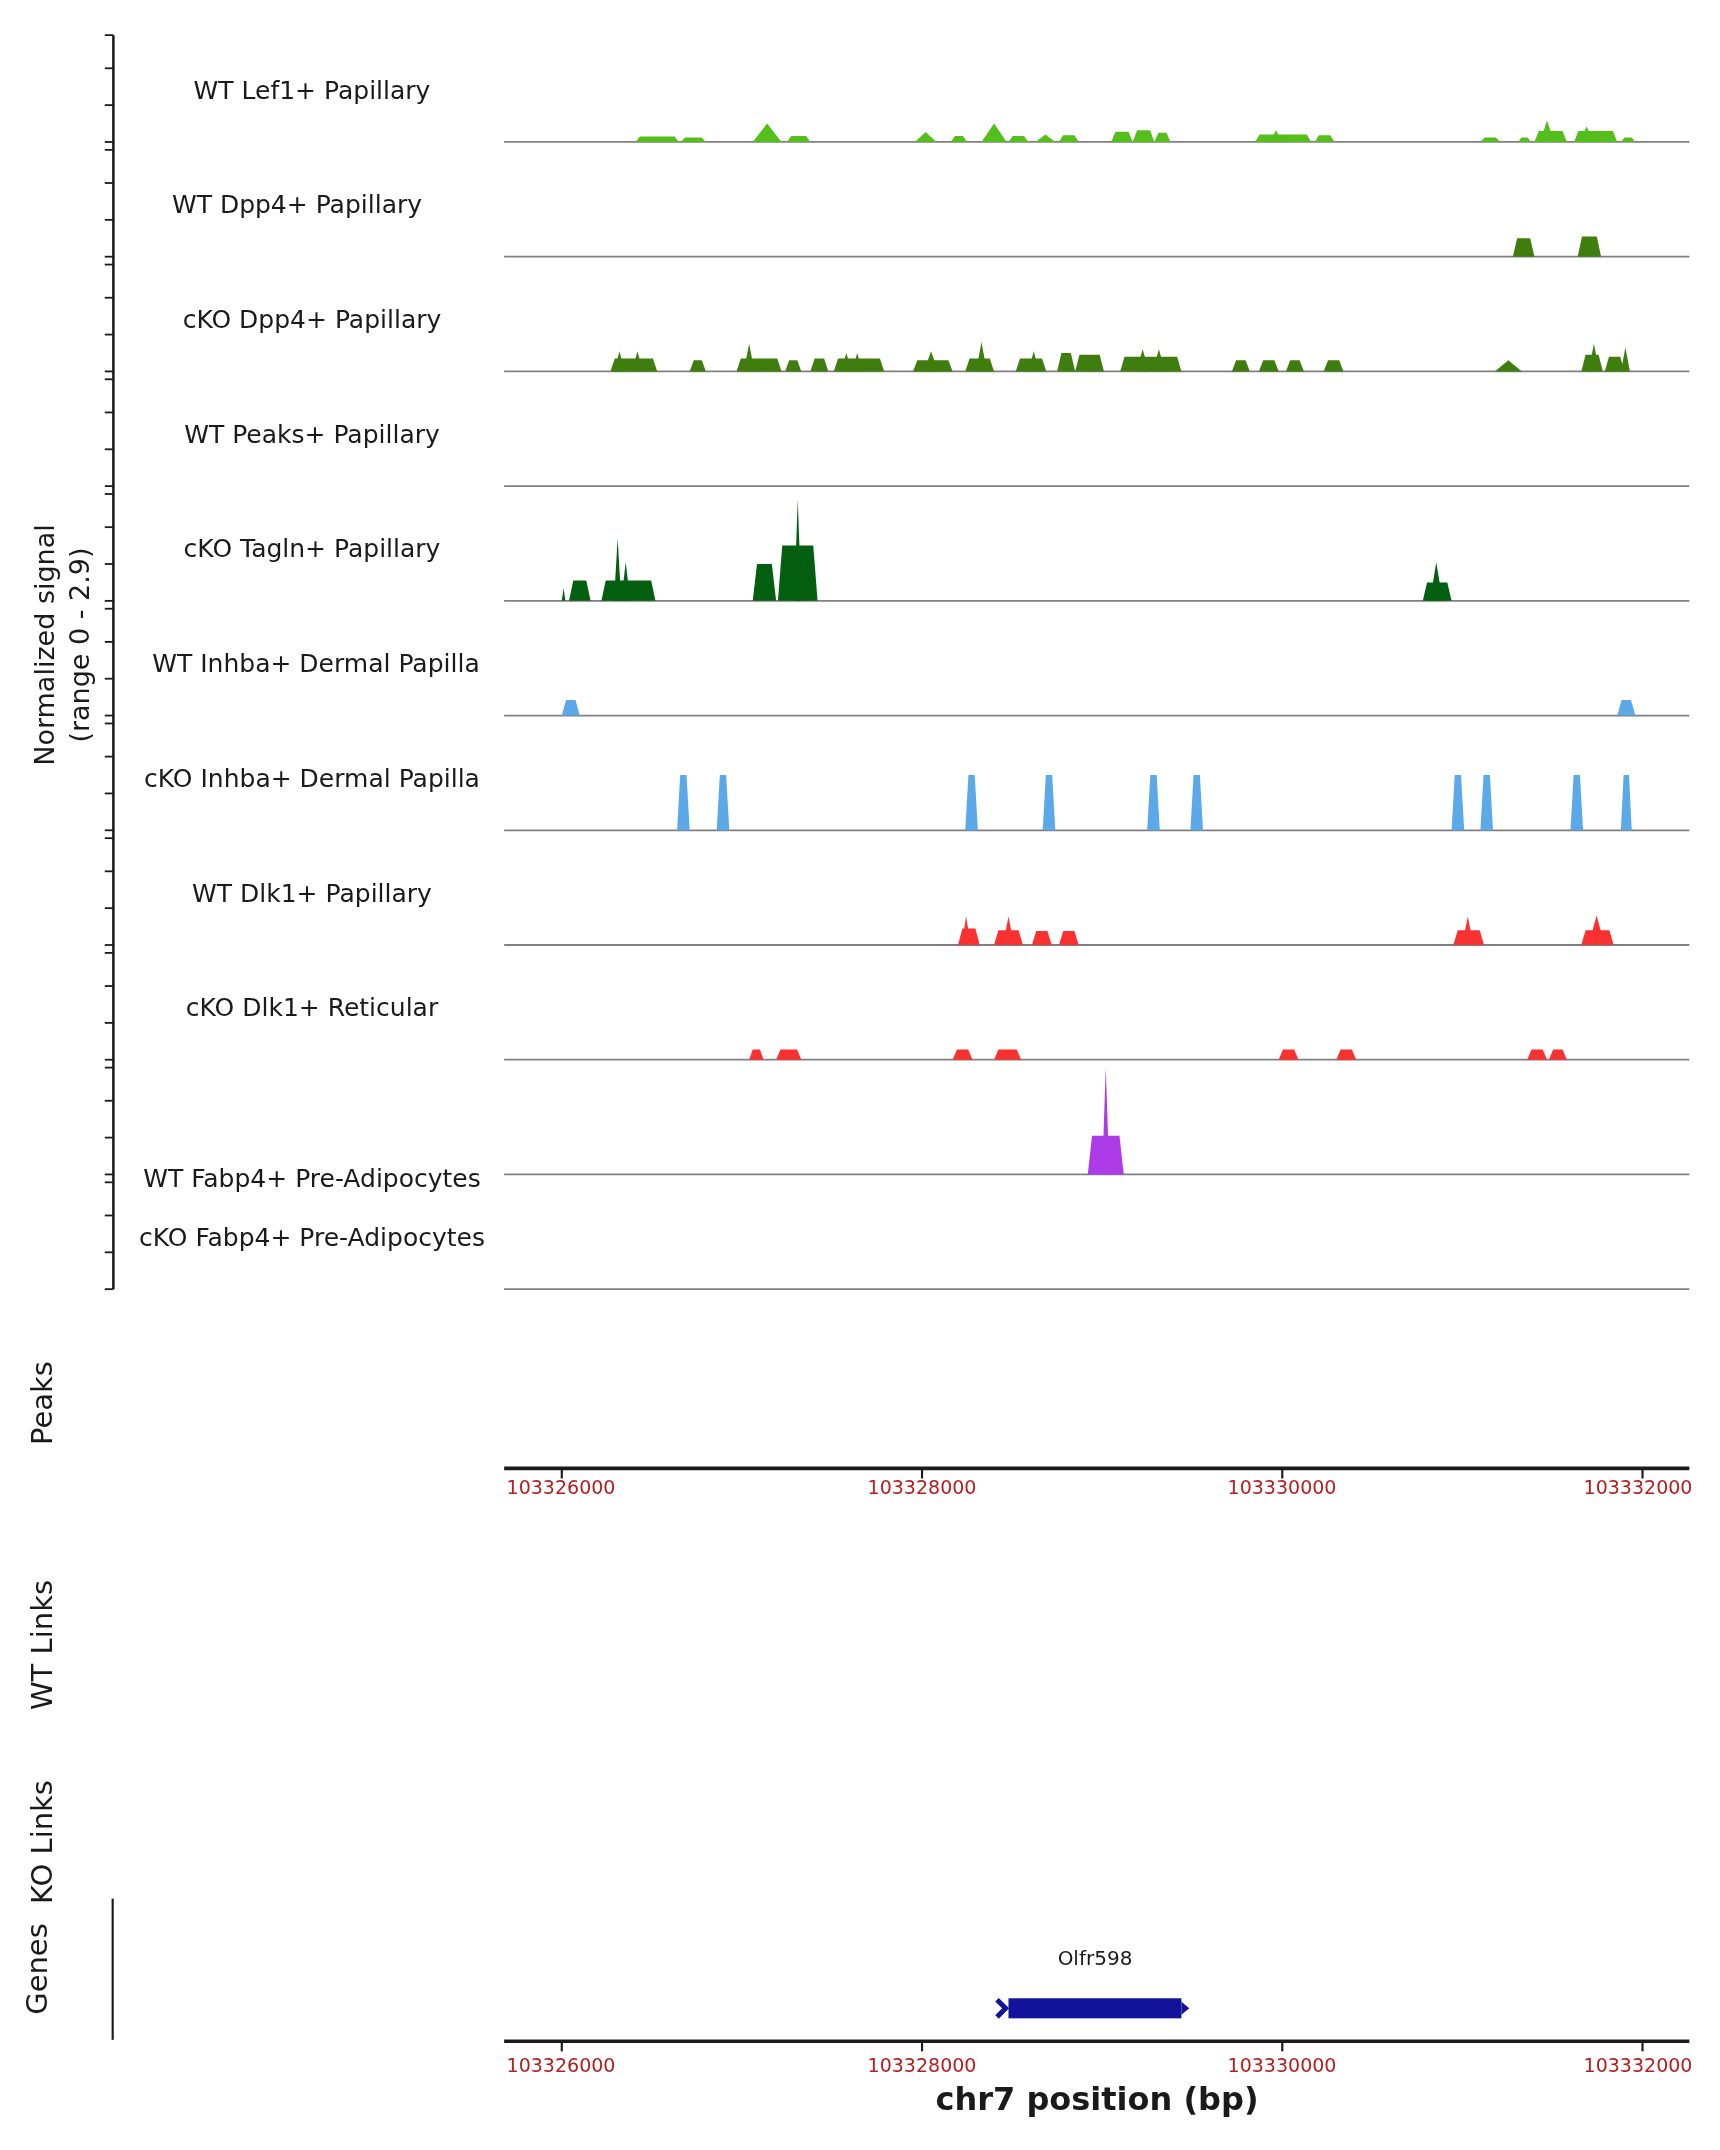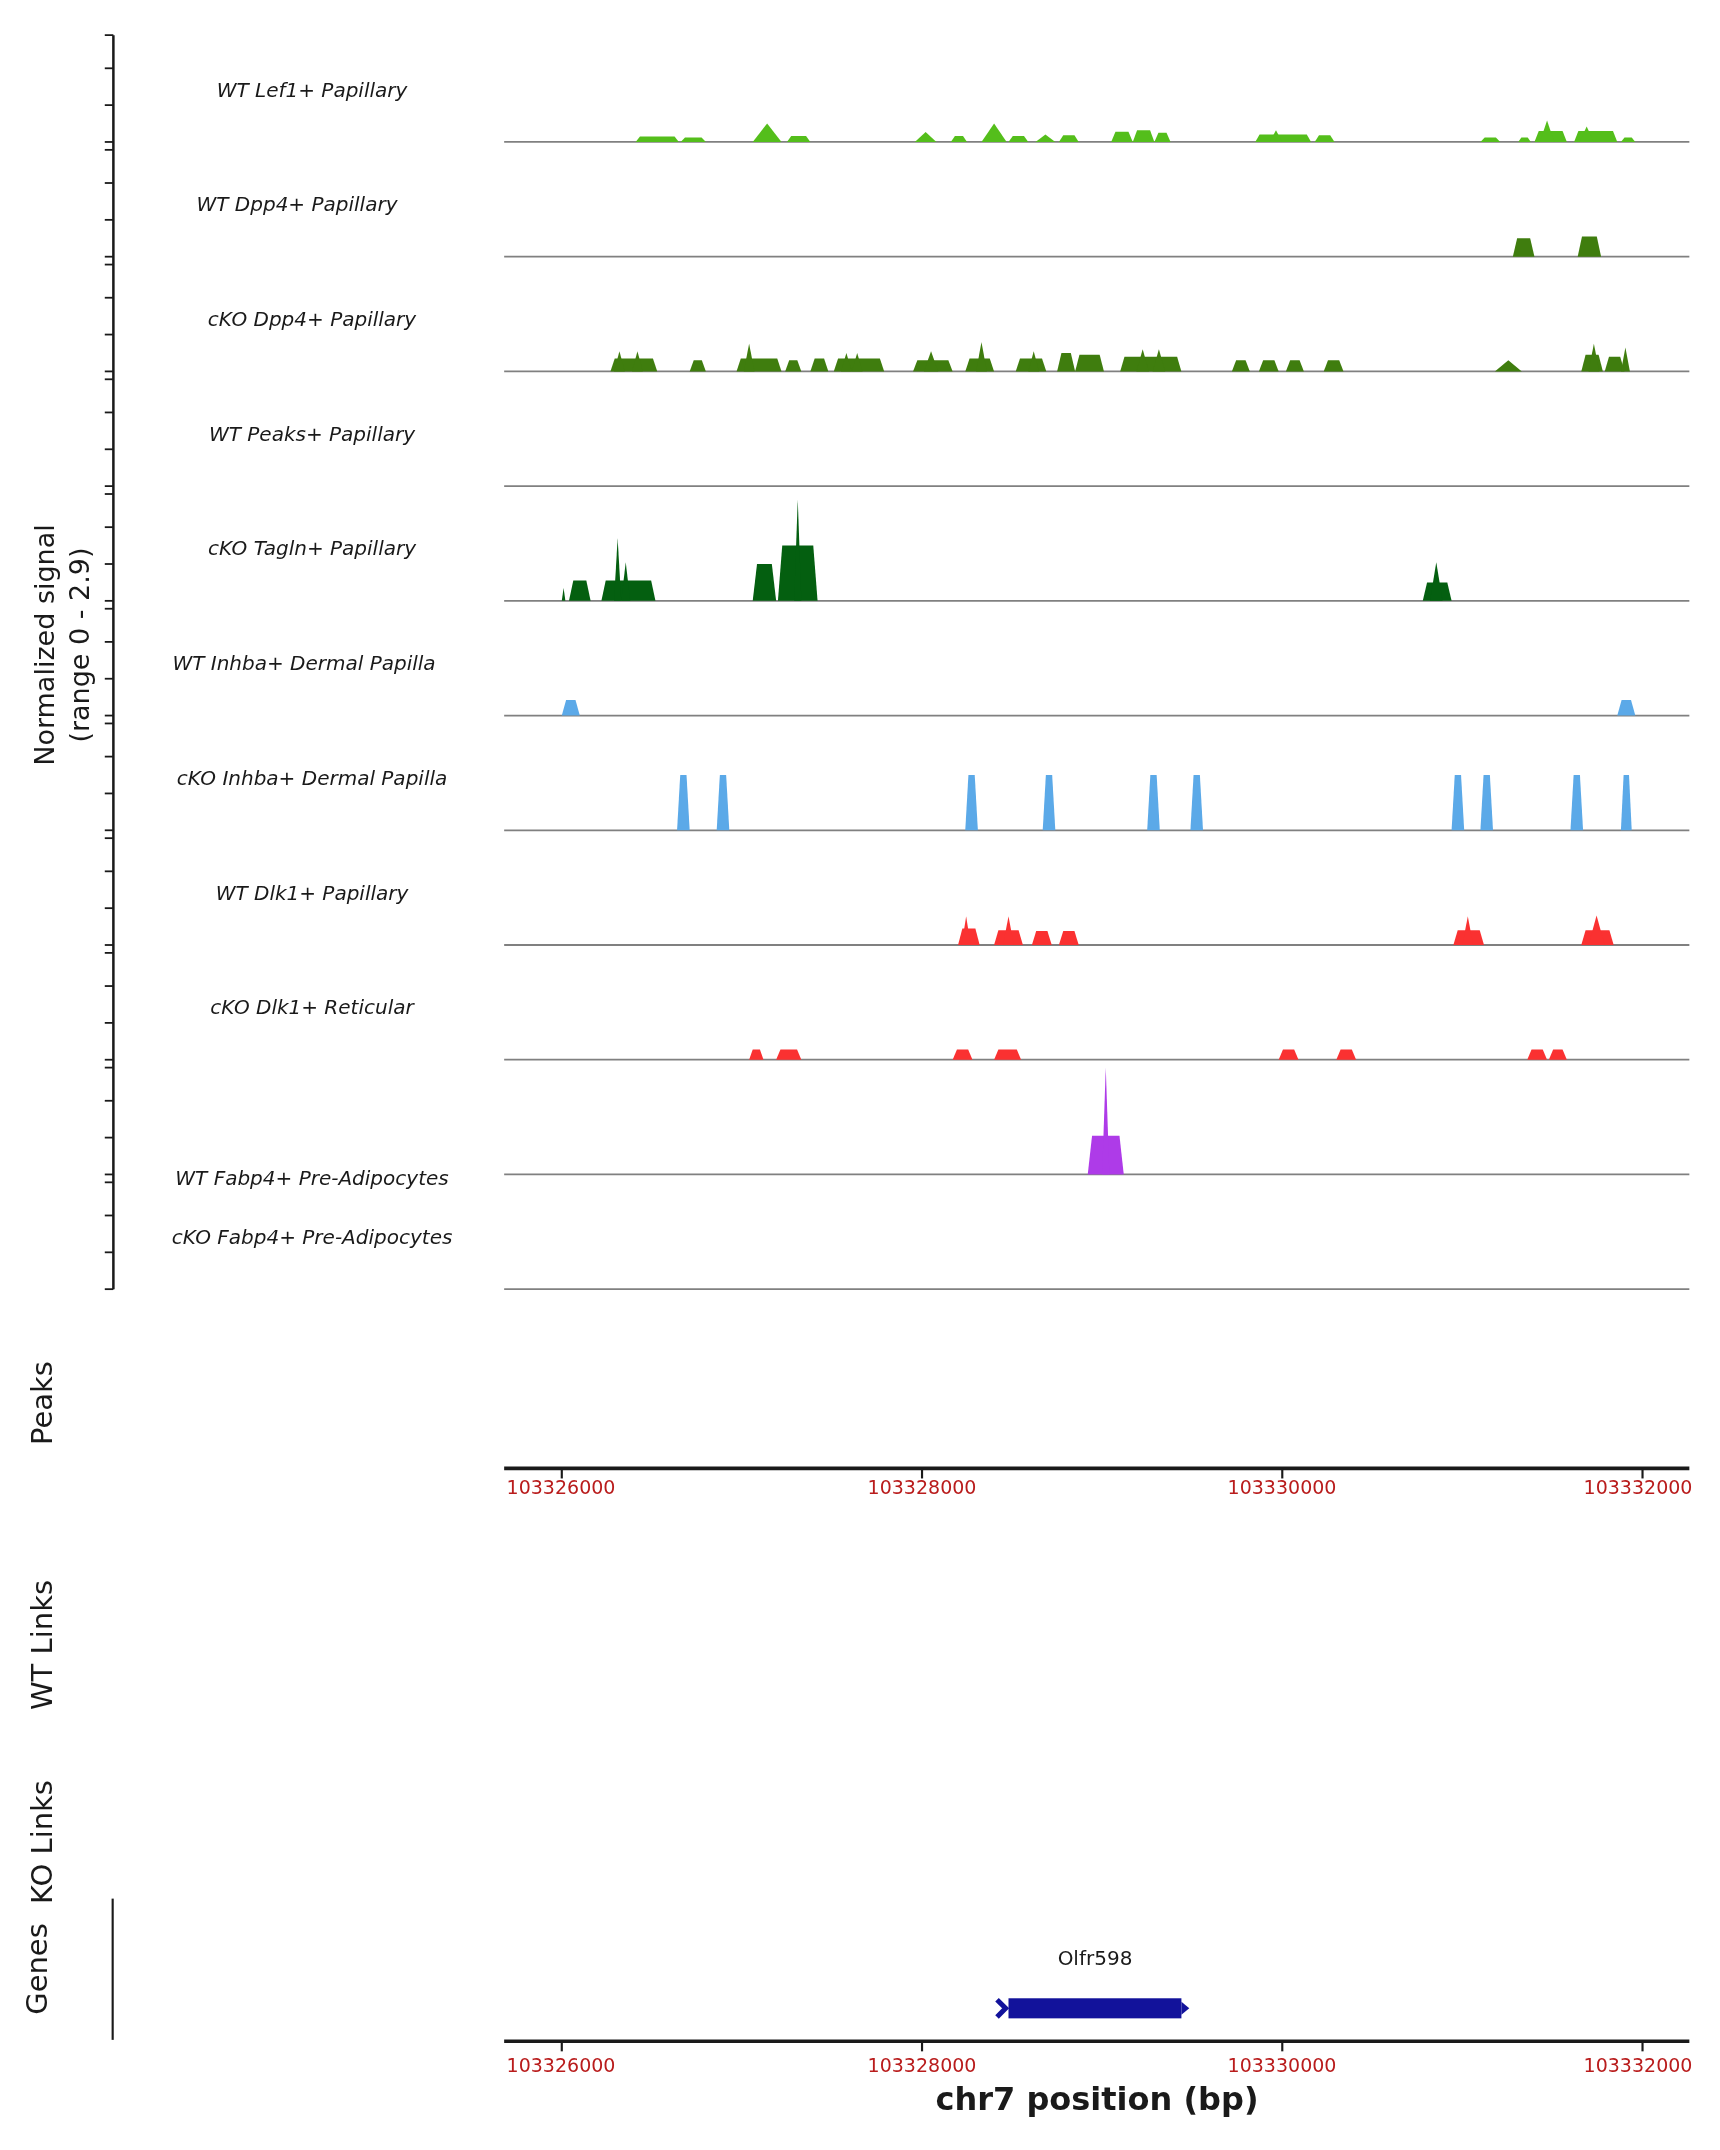--- a/index.html
+++ b/index.html
@@ -3,21 +3,21 @@
 <meta charset="utf-8">
 <style>
   html,body{margin:0;padding:0;background:#fff;}
   .canvas{
     position:relative;width:1721px;height:2151px;background:#ffffff;
     font-family:"DejaVu Sans","Liberation Sans",sans-serif;overflow:hidden;
   }
   #plot{position:absolute;left:0;top:0;}
   .lbl{position:absolute;transform:translate(-50%,-50%);white-space:nowrap;color:#1a1a1a;}
   .rot{transform:translate(-50%,-50%) rotate(-90deg);}
-  .track-label{font-size:20px;font-style:italic;}
+  .track-label{font-size:25px;}
   .section-label{font-size:29px;}
   .ylab{font-size:27px;text-align:center;line-height:1.3;}
   .ticklbl{font-size:19px;color:#b91c1c;}
   .gene-name{font-size:20px;text-align:right;}
   .xlab{font-size:32px;}
 </style>
 </head>
 <body>
 
 <div class="canvas">
@@ -196,21 +196,21 @@
   <div class="lbl rot ylab" style="left:62px;top:645px;">
     <div>Normalized signal</div>
     <div>(range 0 - 2.9)</div>
   </div>
 
   <div class="lbl track-label" style="left:312px;top:90px;">WT Lef1+ Papillary</div>
   <div class="lbl track-label" style="left:297px;top:204px;">WT Dpp4+ Papillary</div>
   <div class="lbl track-label" style="left:312px;top:319px;">cKO Dpp4+ Papillary</div>
   <div class="lbl track-label" style="left:312px;top:434px;">WT Peaks+ Papillary</div>
   <div class="lbl track-label" style="left:312px;top:548px;">cKO Tagln+ Papillary</div>
-  <div class="lbl track-label" style="left:304px;top:663px;">WT Inhba+ Dermal Papilla</div>
+  <div class="lbl track-label" style="left:316px;top:663px;">WT Inhba+ Dermal Papilla</div>
   <div class="lbl track-label" style="left:312px;top:778px;">cKO Inhba+ Dermal Papilla</div>
   <div class="lbl track-label" style="left:312px;top:893px;">WT Dlk1+ Papillary</div>
   <div class="lbl track-label" style="left:312px;top:1007px;">cKO Dlk1+ Reticular</div>
   <div class="lbl track-label" style="left:312px;top:1178px;">WT Fabp4+ Pre-Adipocytes</div>
   <div class="lbl track-label" style="left:312px;top:1237px;">cKO Fabp4+ Pre-Adipocytes</div>
 
   <div class="lbl rot section-label" style="left:42px;top:1403px;">Peaks</div>
   <div class="lbl rot section-label" style="left:42px;top:1645px;">WT Links</div>
   <div class="lbl rot section-label" style="left:42px;top:1842px;">KO Links</div>
   <div class="lbl rot section-label" style="left:37px;top:1969px;">Genes</div>

